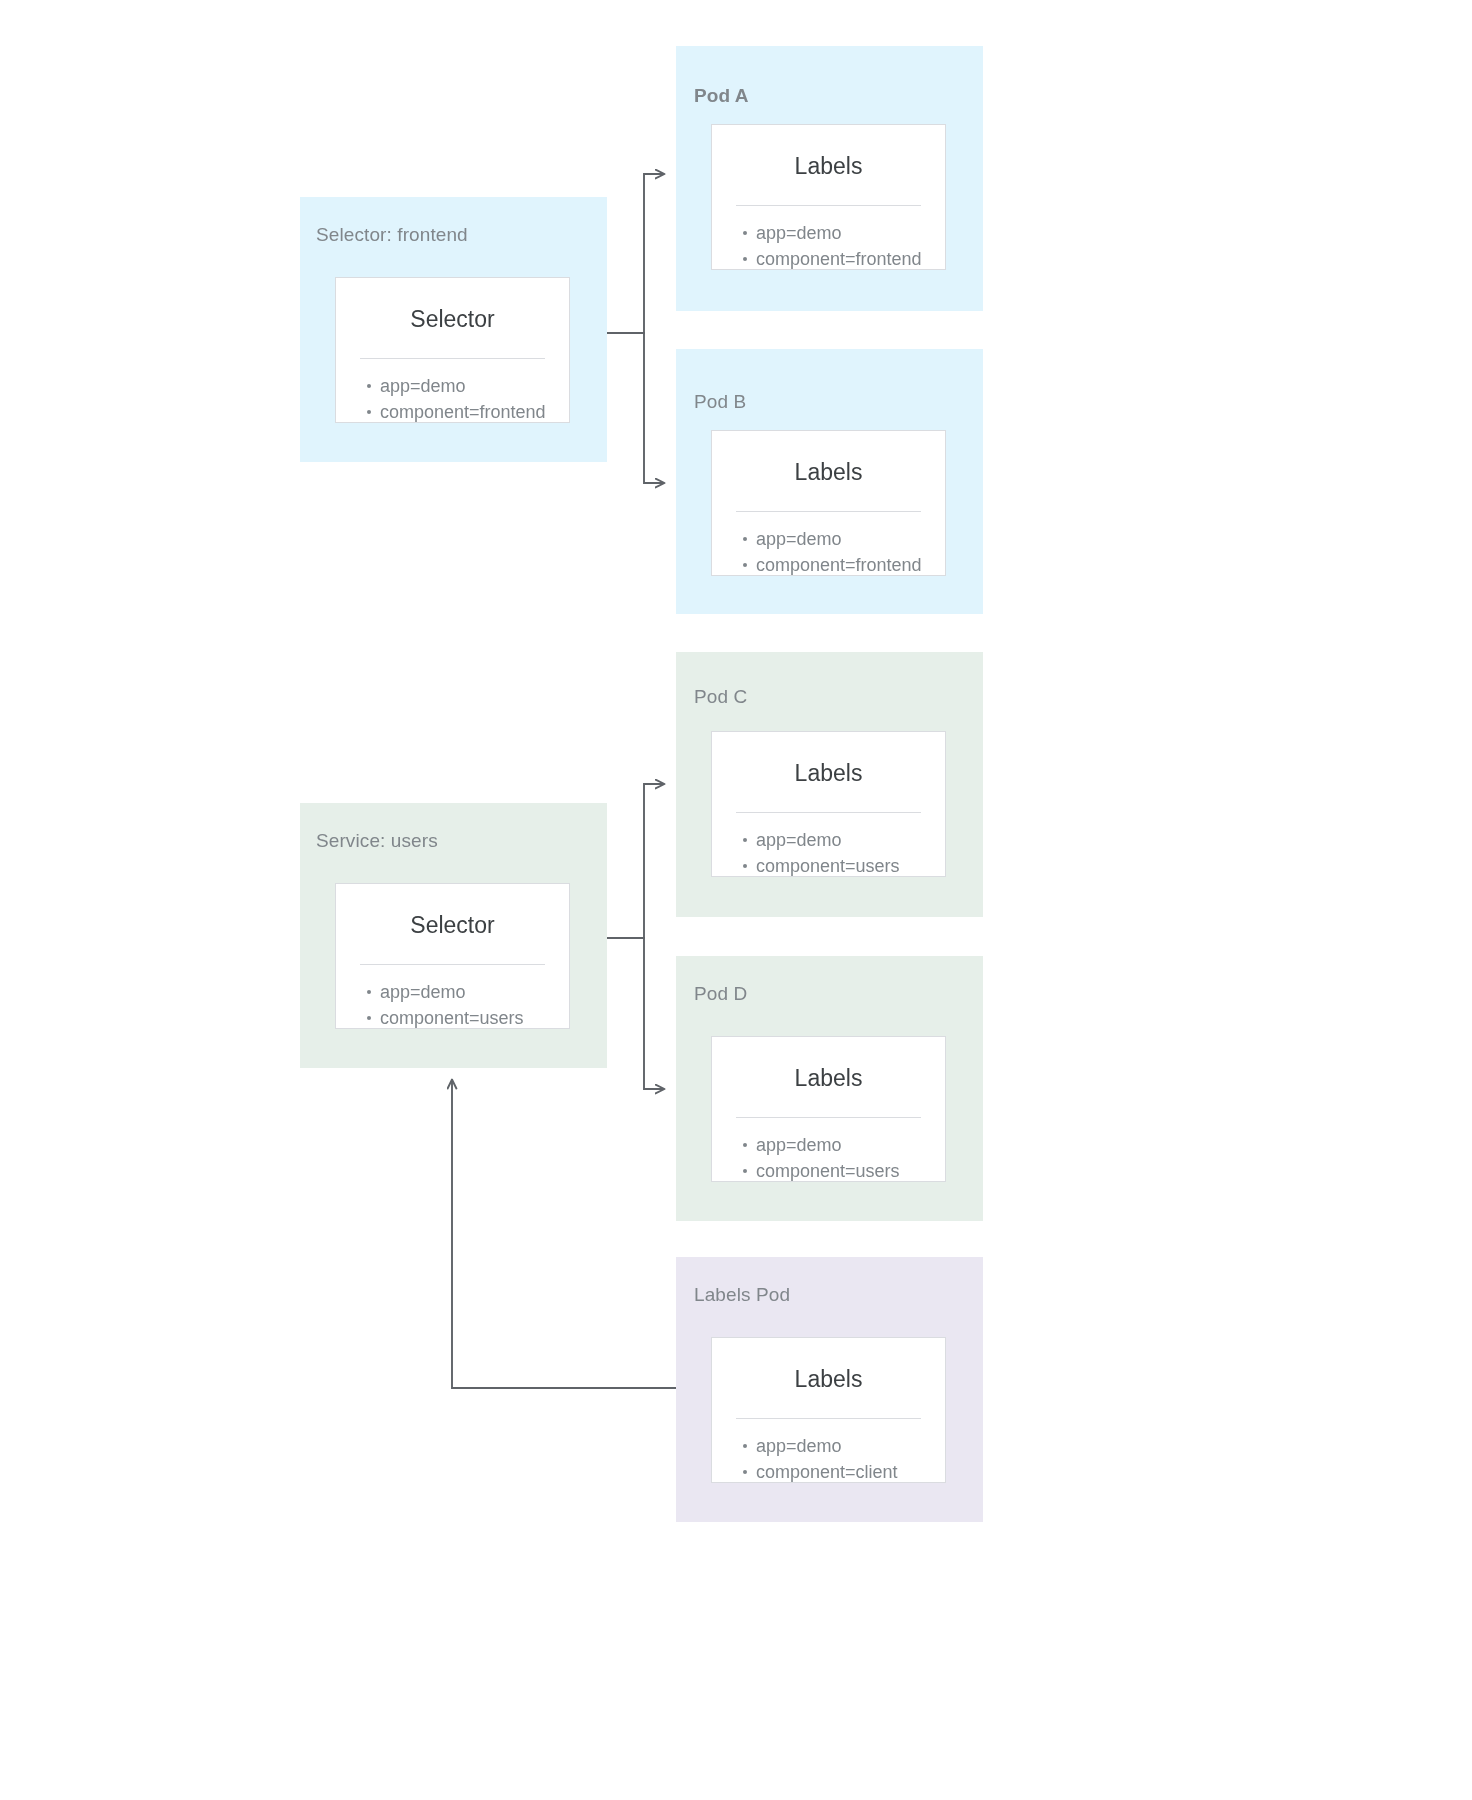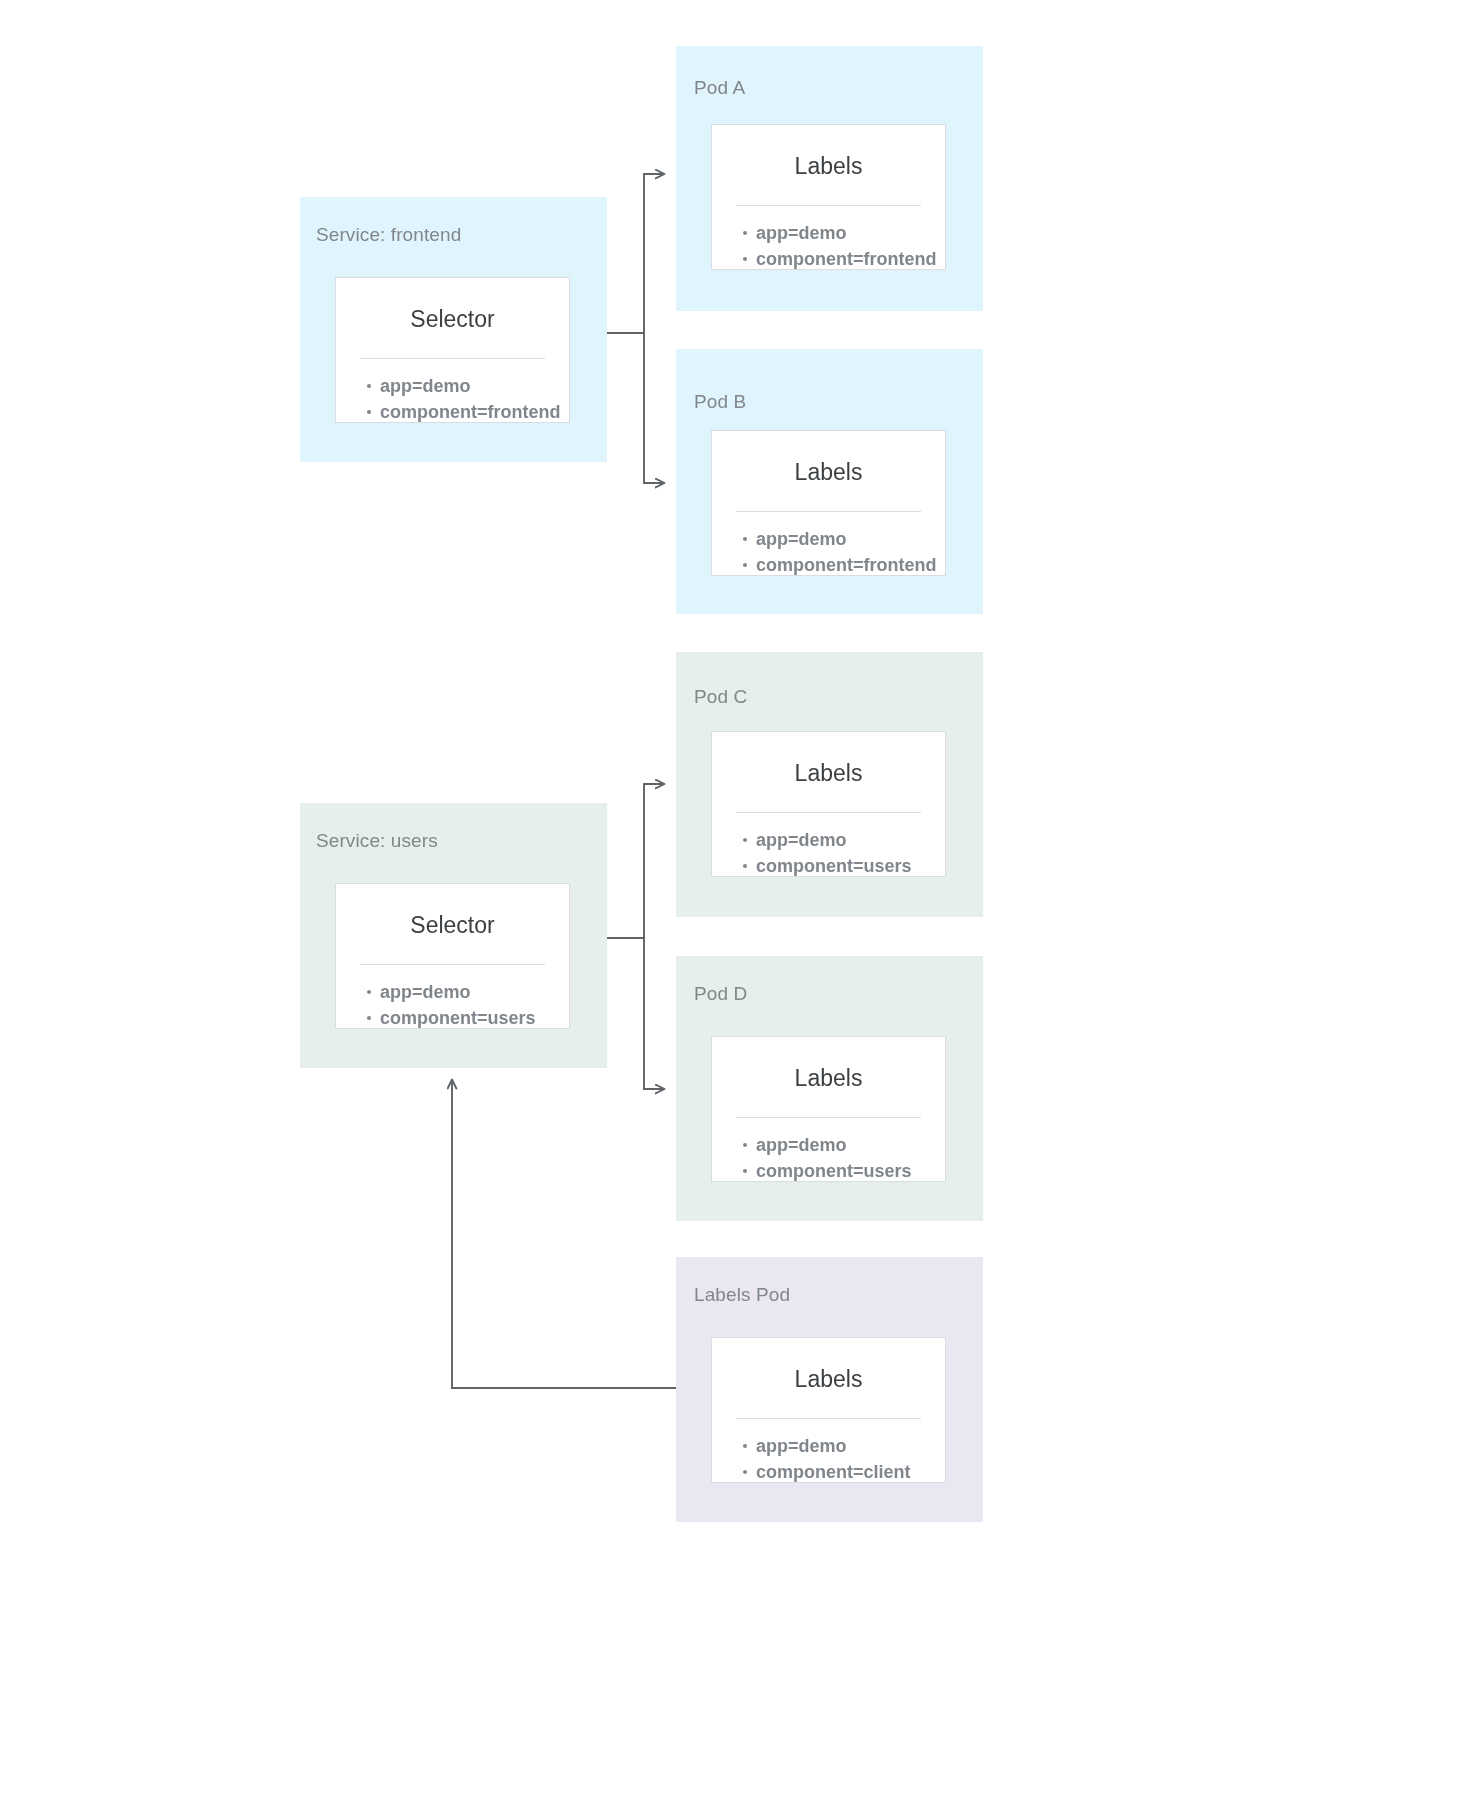--- a/index.html
+++ b/index.html
@@ -54,21 +54,20 @@
     list-style: none;
     margin: 14px 0 0 0;
     padding: 0 0 0 44px;
   }
   .card-list li {
     position: relative;
     font-size: 18px;
     line-height: 26px;
     color: #80868b;
     white-space: nowrap;
-    font-weight: bold;
   }
   .card-list li::before {
     content: "";
     position: absolute;
     left: -13px;
     top: 11px;
     width: 4px;
     height: 4px;
     border-radius: 50%;
     background: #80868b;
@@ -83,31 +82,31 @@
     pointer-events: none;
   }
 </style>
 </head>
 <body>
 
 <div id="canvas">
 
   <div id="groups-layer">
       <div class="group-box" style="left: 300px; top: 197px; width: 307px; height: 265px; background: rgb(224, 244, 253);"></div>
-      <div class="group-title" style="left: 316px; top: 224px;">Service: frontend</div>
+      <div class="group-title" style="left: 316px; top: 224px;">Selector: frontend</div>
       <div class="card" style="left: 335px; top: 277px; width: 235px; height: 146px;">
         <div class="card-title">Selector</div>
         <div class="card-rule"></div>
         <ul class="card-list">
           <li>app=demo</li>
           <li>component=frontend</li>
         </ul>
       </div>
       <div class="group-box" style="left: 676px; top: 46px; width: 307px; height: 265px; background: rgb(224, 244, 253);"></div>
-      <div class="group-title" style="left: 694px; top: 77px;">Pod A</div>
+      <div class="group-title" style="left: 694px; top: 85px; font-weight: bold;">Pod A</div>
       <div class="card" style="left: 711px; top: 124px; width: 235px; height: 146px;">
         <div class="card-title">Labels</div>
         <div class="card-rule"></div>
         <ul class="card-list">
           <li>app=demo</li>
           <li>component=frontend</li>
         </ul>
       </div>
       <div class="group-box" style="left: 676px; top: 349px; width: 307px; height: 265px; background: rgb(224, 244, 253);"></div>
       <div class="group-title" style="left: 694px; top: 391px;">Pod B</div>

